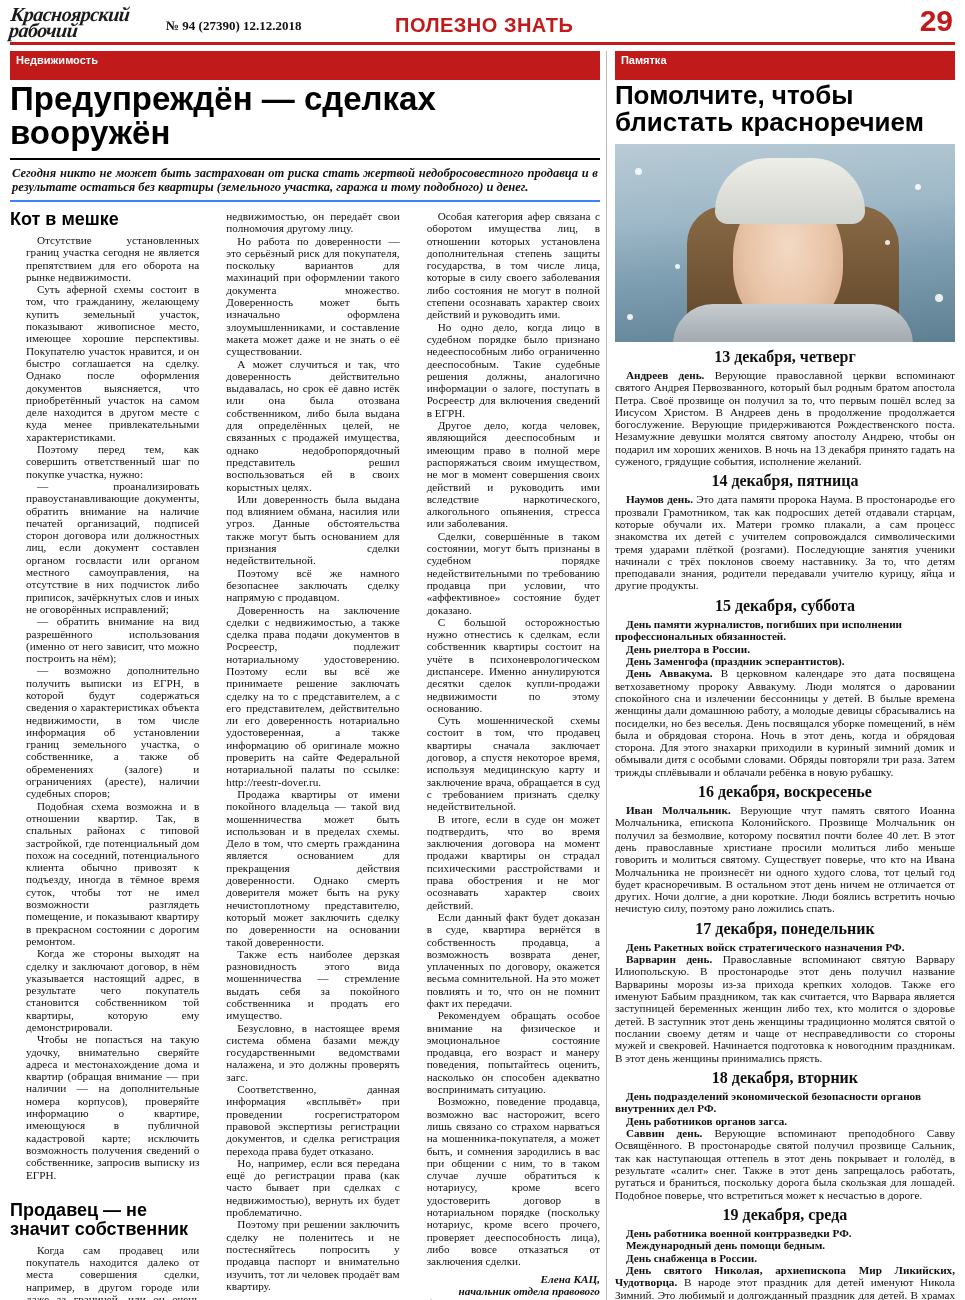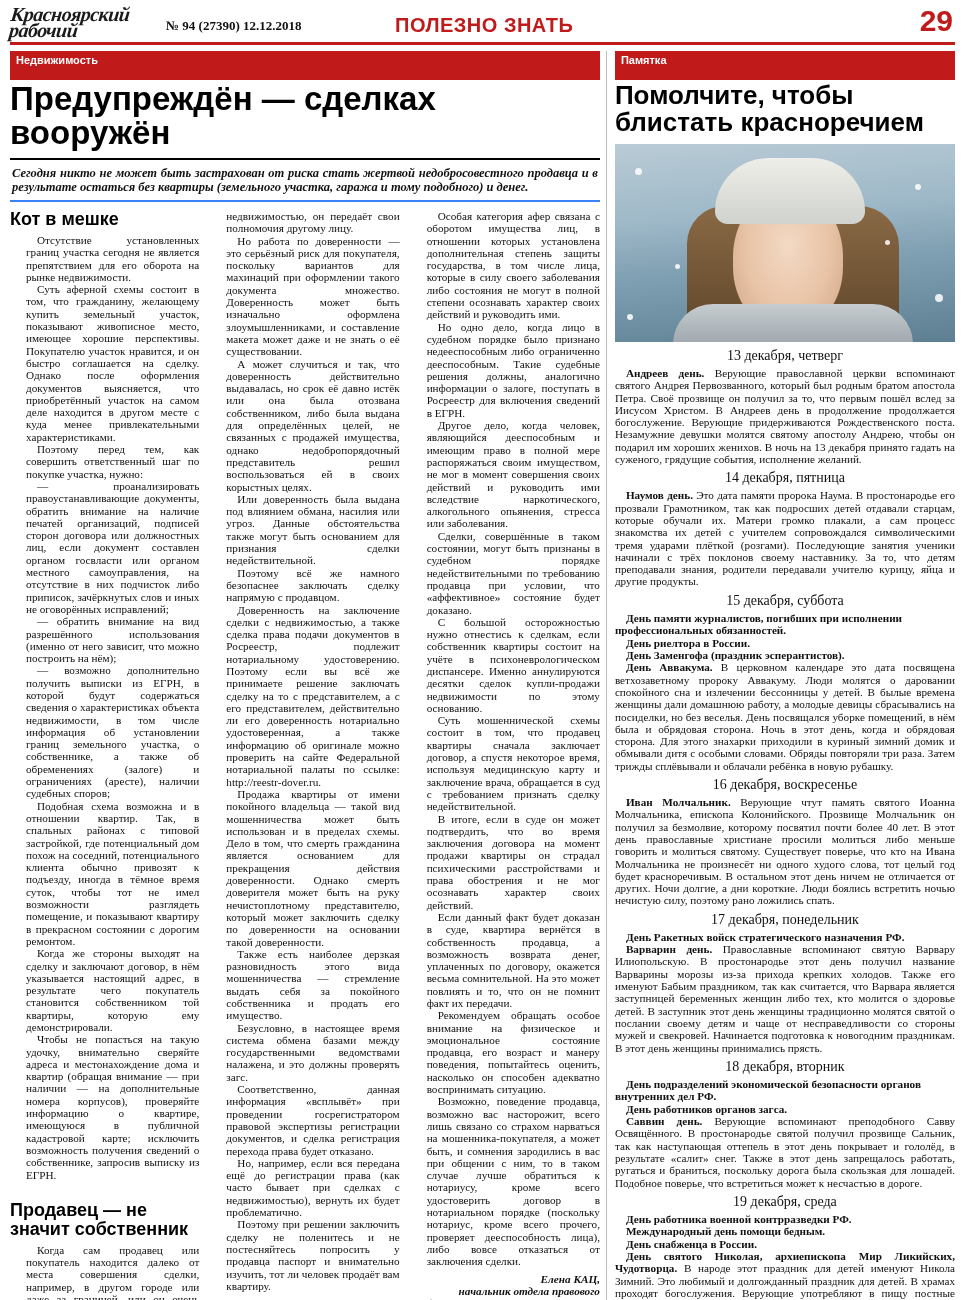--- a/index.html
+++ b/index.html
@@ -105,21 +105,21 @@
   .photo .hairR {
     position:absolute; left:214px; top:62px; width:70px; height:136px;
     background:linear-gradient(180deg,#8a6a46,#5d4428); border-radius:10px 40px 30px 40px;
   }
   .photo .coat {
     position:absolute; left:58px; top:160px; width:240px; height:60px;
     background:linear-gradient(180deg,#c6ccd0,#8d969c); border-radius:40px 40px 0 0;
   }
 
   .dateline {
-    text-align:center; font-weight:normal; font-size:14px;
+    text-align:center; font-weight:bold; font-size:16px;
     margin:5px 0 3px 0; font-family:"Liberation Serif", serif;
   }
   .rp { font-size:11.2px; line-height:12.3px; text-align:justify; text-indent:11px; margin:0; }
   .rp b { font-weight:bold; }
   .holiday { font-weight:bold; font-size:11.2px; line-height:12.4px; text-indent:11px; margin:0; }
 </style>
 </head>
 <body>
 
 <div class="page">

